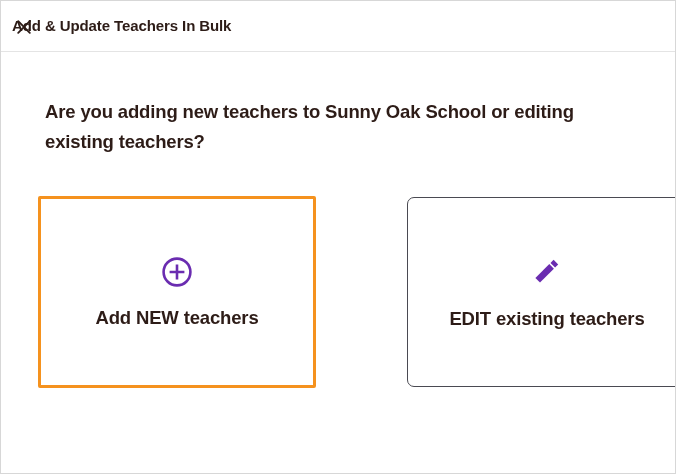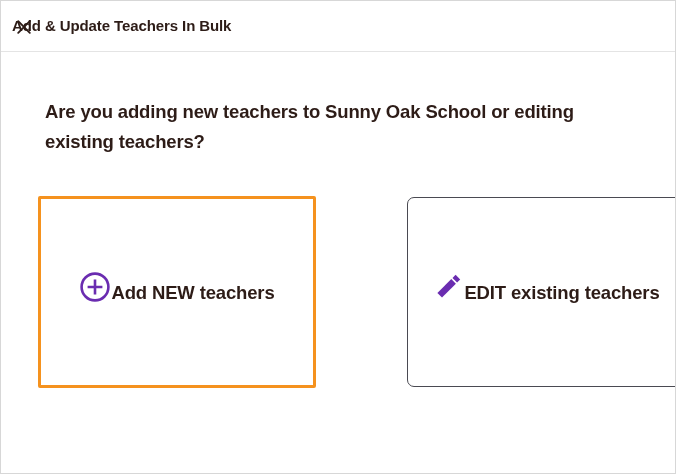--- a/index.html
+++ b/index.html
@@ -79,21 +79,21 @@
   .option-cards {
     position: absolute;
     left: 0;
     top: 0;
   }
   .option-card {
     position: absolute;
     box-sizing: border-box;
     background: #ffffff;
     display: flex;
-    flex-direction: row;
+    flex-direction: column;
     align-items: center;
     justify-content: center;
     cursor: pointer;
     padding: 0;
   }
   .option-card.add-card {
     left: 37px;
     top: 195px;
     width: 278px;
     height: 192px;

